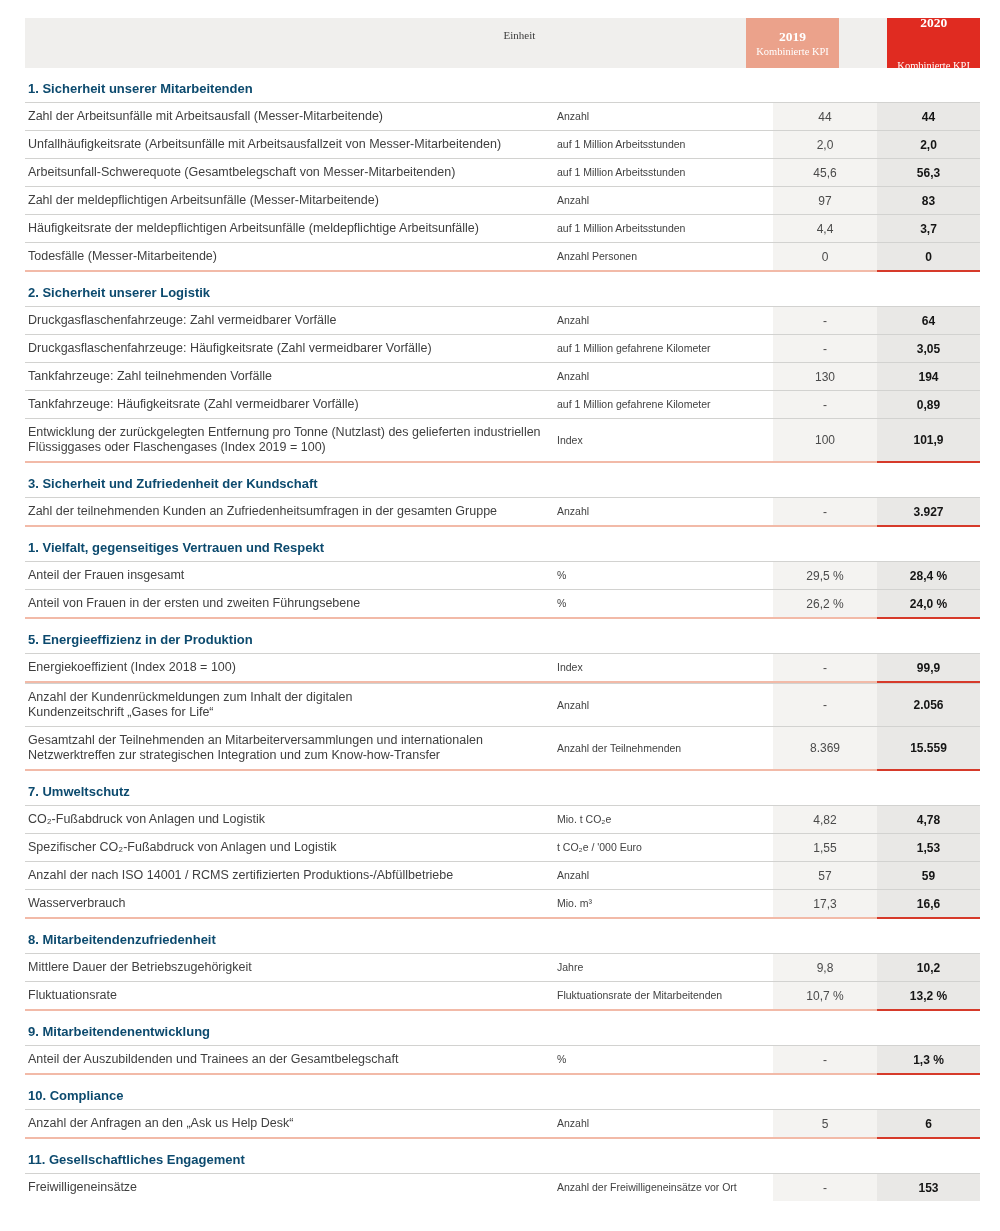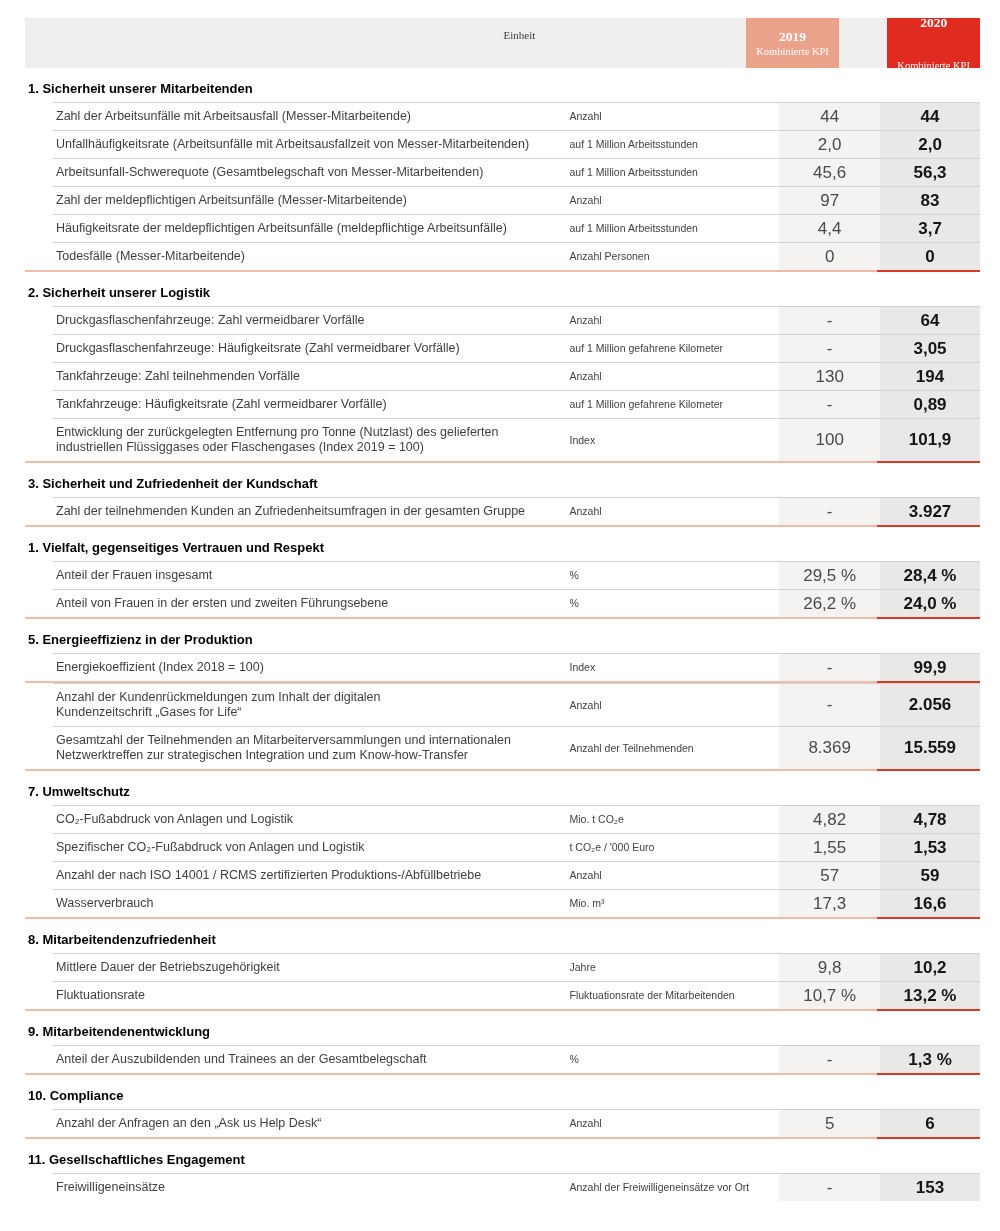--- a/index.html
+++ b/index.html
@@ -30,25 +30,25 @@
   .header-row{display:flex;height:50px;background:var(--header-band);font-family:Liberation Serif, serif;}
   .h-spacer{width:532px;}
   .h-unit{width:216px;padding-top:11px;font-size:11px;color:#3b3b3b;}
   .h-year{width:104px;display:flex;flex-direction:column;justify-content:center;align-items:center;color:#ffffff;text-align:center;margin-left:48px;}
   .h-2019{background:var(--accent-salmon);}
   .h-2020{width:103px;background:var(--accent-red);gap:28px;}
   .h-year-num{font-size:13.5px;font-weight:bold;line-height:17px;}
   .h-year-sub{font-size:10.5px;line-height:13px;}
 
   
-  .section-title{margin:13px 0 6px 3px;font-size:13px;font-weight:bold;line-height:15px;color:#000000;}
-  .row{display:flex;align-items:stretch;border-top:1px solid var(--separator);min-height:27px;margin-left:28px;}
+  .section-title{margin:13px 0 6px 3px;font-size:13px;font-weight:bold;line-height:15px;color:#0c4a6e;}
+  .row{display:flex;align-items:stretch;border-top:1px solid var(--separator);min-height:27px;}
   .c-label{width:532px;padding:6px 16px 6px 3px;font-size:12.5px;line-height:15px;display:flex;align-items:center;color:var(--text-dark);white-space:pre-line;}
   .c-unit{width:216px;padding:6px 8px 6px 0;font-size:10.5px;line-height:13px;display:flex;align-items:center;color:#424242;}
-  .c-v{display:flex;align-items:center;justify-content:center;font-size:17px;}
+  .c-v{display:flex;align-items:center;justify-content:center;font-size:12px;}
   .c-2019{width:104px;background:var(--col2019-bg);color:var(--text-value2019);}
   .c-2020{width:103px;background:var(--col2020-bg);color:var(--text-value2020);font-weight:bold;}
   .underline{display:flex;height:2px;}
   .u-salmon{width:852px;background:var(--underline-salmon);}
   .u-red{width:103px;background:var(--underline-red);}
 </style>
 </head>
 <body>
 
 <div class="page">

